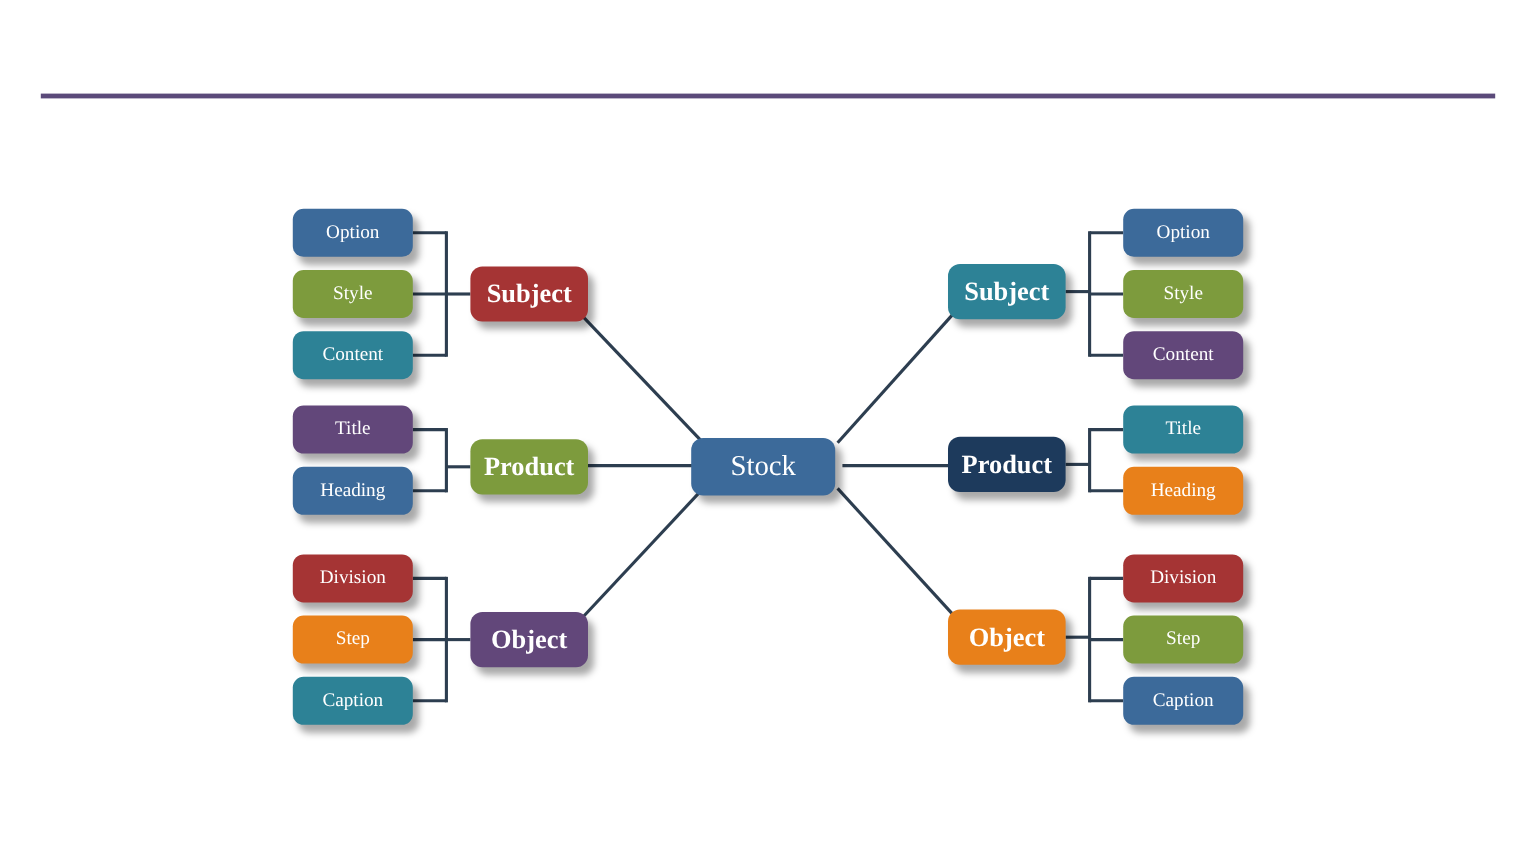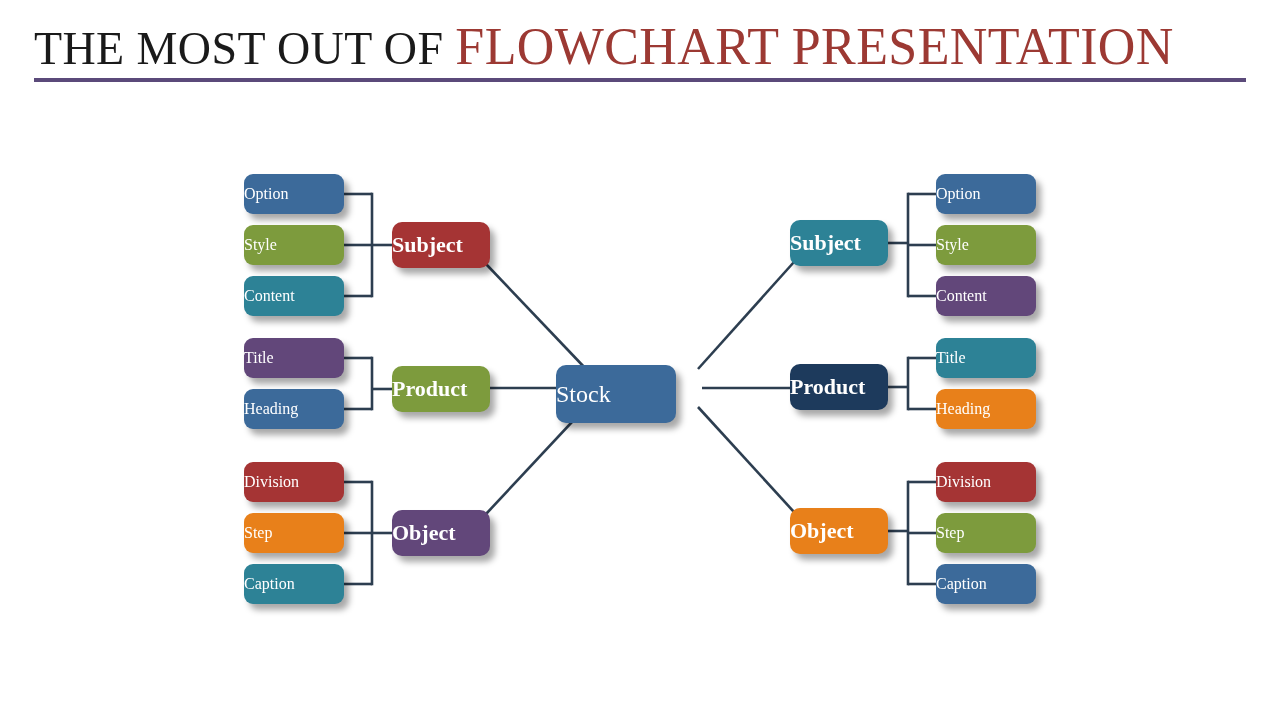--- a/index.html
+++ b/index.html
@@ -74,21 +74,21 @@
     height: 628px;
   }
 
   .node {
     position: absolute;
     box-sizing: border-box;
     border-radius: 9px;
     color: #ffffff;
     display: flex;
     align-items: center;
-    justify-content: flex-start;
+    justify-content: center;
     text-align: center;
     box-shadow: 5px 6px 6px rgba(0, 0, 0, 0.34);
     user-select: none;
   }
   .node.leaf {
     width: 100px;
     height: 40px;
     font-size: 16px;
   }
   .node.branch {
@@ -102,23 +102,20 @@
     width: 120px;
     height: 46px;
     font-size: 24px;
     border-radius: 10px;
   }
 </style>
 </head>
 <body>
 
 <div id="slide-header">
-  <div id="title-line">
-    <span class="title-part-dark">THE MOST OUT OF </span><span class="title-part-accent">FLOWCHART PRESENTATION</span>
-  </div>
   <div id="title-underline"></div>
 </div>
 
 <div id="diagram">
   <svg id="connector-layer" viewBox="0 0 1280 628" width="1280" height="628">
       <line x1="486" y1="172" x2="586" y2="277" stroke="#2d3e50" stroke-width="2.6" stroke-linecap="butt"></line>
       <line x1="344" y1="102" x2="372" y2="102" stroke="#2d3e50" stroke-width="2.6" stroke-linecap="butt"></line>
       <line x1="344" y1="153" x2="372" y2="153" stroke="#2d3e50" stroke-width="2.6" stroke-linecap="butt"></line>
       <line x1="344" y1="204" x2="372" y2="204" stroke="#2d3e50" stroke-width="2.6" stroke-linecap="butt"></line>
       <line x1="372" y1="100.7" x2="372" y2="205.3" stroke="#2d3e50" stroke-width="2.6" stroke-linecap="butt"></line>
@@ -212,17 +209,17 @@
       </div>
       <div class="node leaf" style="left: 936px; top: 421px; width: 100px; height: 40px; background: rgb(125, 155, 61);">
         <span>Step</span>
       </div>
       <div class="node leaf" style="left: 936px; top: 472px; width: 100px; height: 40px; background: rgb(60, 106, 154);">
         <span>Caption</span>
       </div>
       <div class="node branch" style="left: 790px; top: 416px; width: 98px; height: 46px; background: rgb(232, 128, 26);">
         <span>Object</span>
       </div>
-      <div class="node hub" style="left: 556px; top: 273px; width: 120px; height: 58px; background: rgb(60, 106, 154);">
+      <div class="node hub" style="left: 576px; top: 273px; width: 120px; height: 48px; background: rgb(60, 106, 154);">
         <span>Stock</span>
       </div>
     </div>
 </div>
 
 </body></html>

